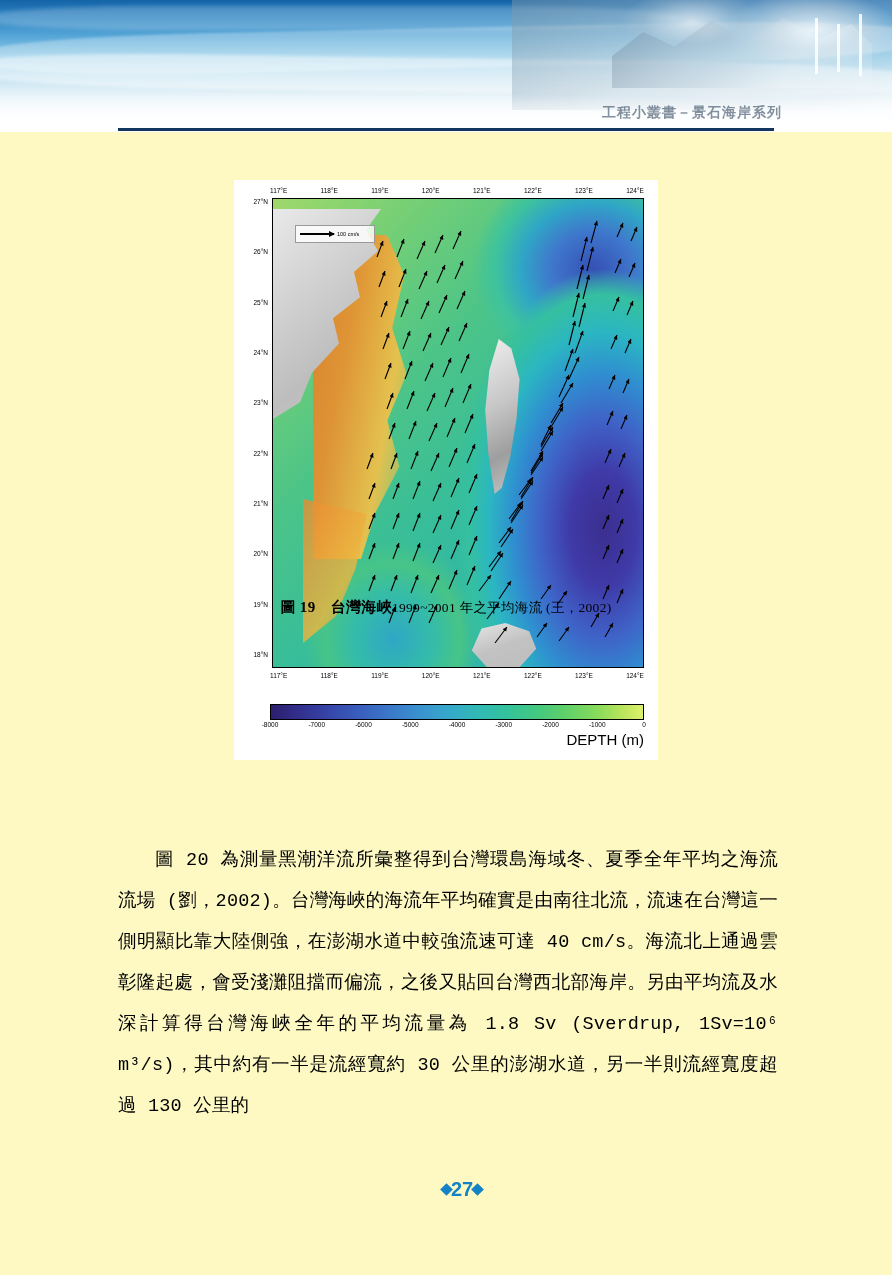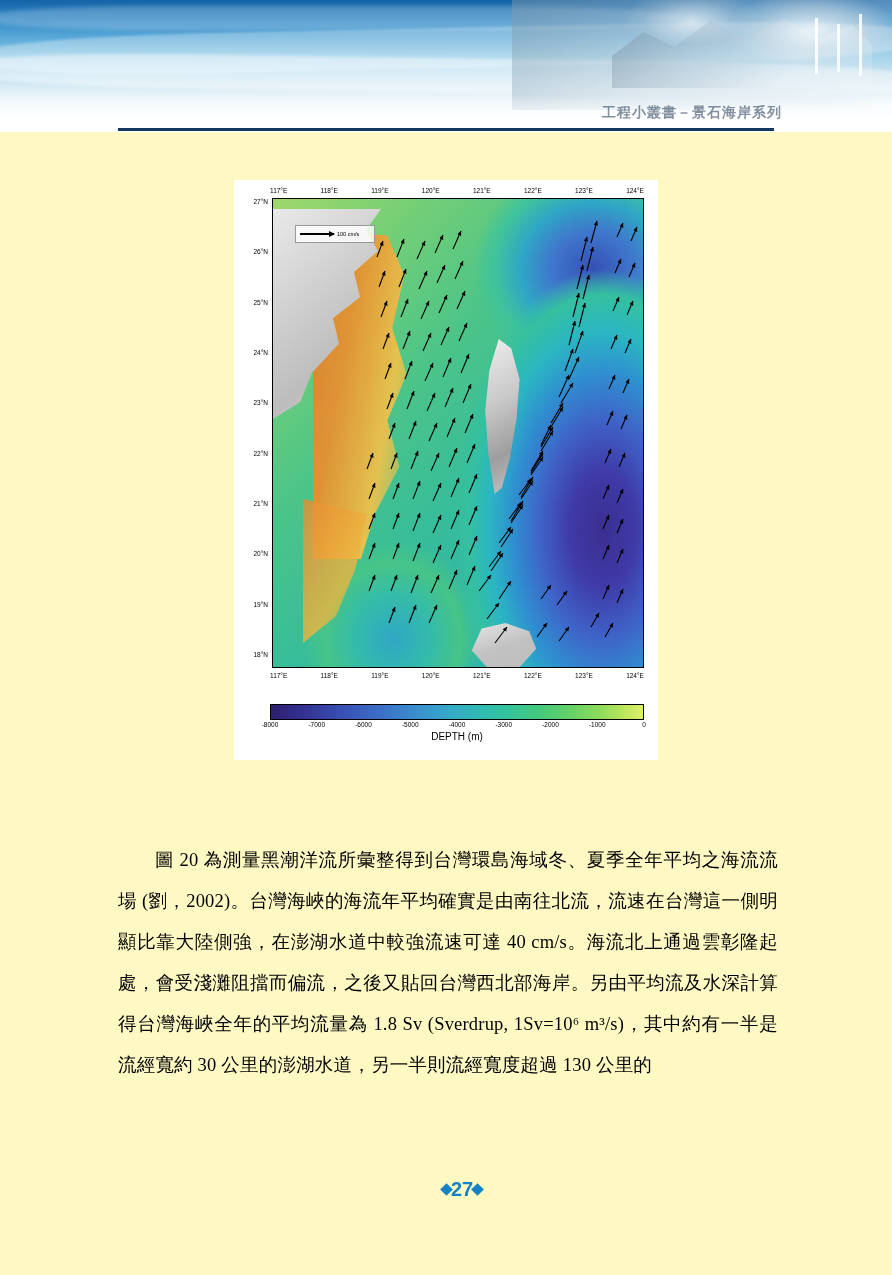--- a/index.html
+++ b/index.html
@@ -278,23 +278,23 @@
     font-family: "Liberation Sans", sans-serif;
     font-size: 6.5px;
     color: #000;
   }
   .cb-ticks span {
     position: absolute;
     transform: translateX(-50%);
     top: 1px;
   }
   .cb-title {
-    text-align: center;
+    text-align: right;
     font-family: "Liberation Sans", sans-serif;
-    font-size: 10px;
+    font-size: 15px;
     color: #000;
     margin-top: 1px;
   }
 
   .fig-caption {
     position: absolute;
     left: 0;
     top: 598px;
     width: 892px;
     text-align: center;
@@ -308,21 +308,21 @@
     font-weight: normal;
     font-size: 13.5px;
   }
 
   
   .body-text {
     position: absolute;
     left: 118px;
     top: 840px;
     width: 660px;
-    font-family: Liberation Serif, serif;
+    font-family: Liberation Mono, monospace;
     font-size: 18.5px;
     line-height: 41px;
     color: #000;
     text-align: justify;
     letter-spacing: 0.2px;
   }
   .body-text p { margin: 0; text-indent: 2em; }
 
   
   .footer {
@@ -589,20 +589,23 @@
         <span style="left:50%">-4000</span>
         <span style="left:62.5%">-3000</span>
         <span style="left:75%">-2000</span>
         <span style="left:87.5%">-1000</span>
         <span style="left:100%">0</span>
       </div>
       <div class="cb-title">DEPTH (m)</div>
     </div>
   </div>
 
+  <div class="fig-caption">
+    <span>圖 19　台灣海峽</span><span class="cap-small">1999~2001 年之平均海流 (王，2002)</span>
+  </div>
 
   <div class="body-text">
     <p>圖 20 為測量黑潮洋流所彙整得到台灣環島海域冬、夏季全年平均之海流流場 (劉，2002)。台灣海峽的海流年平均確實是由南往北流，流速在台灣這一側明顯比靠大陸側強，在澎湖水道中較強流速可達 40 cm/s。海流北上通過雲彰隆起處，會受淺灘阻擋而偏流，之後又貼回台灣西北部海岸。另由平均流及水深計算得台灣海峽全年的平均流量為 1.8 Sv (Sverdrup, 1Sv=10⁶ m³/s)，其中約有一半是流經寬約 30 公里的澎湖水道，另一半則流經寬度超過 130 公里的</p>
   </div>
 
   <div class="footer">
     <span class="diamond"></span>
     <span class="page-number">27</span>
     <span class="diamond"></span>
   </div>

